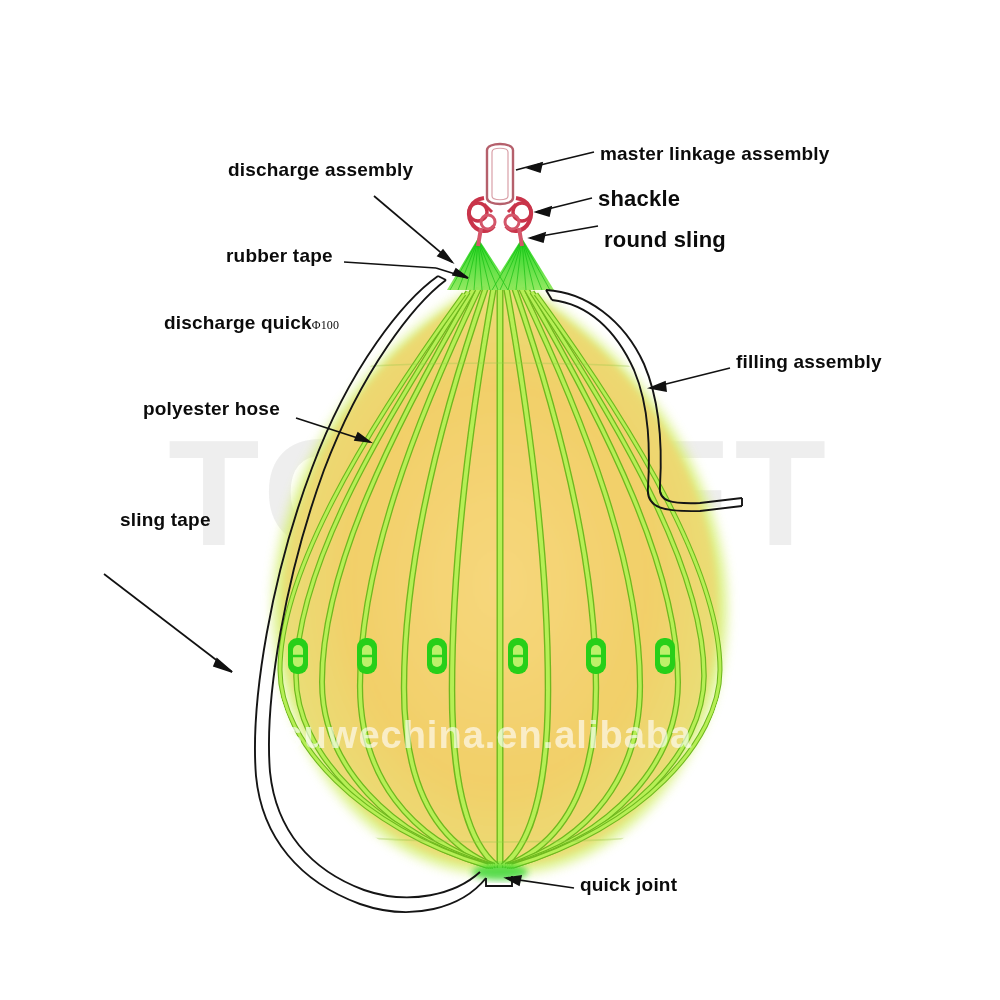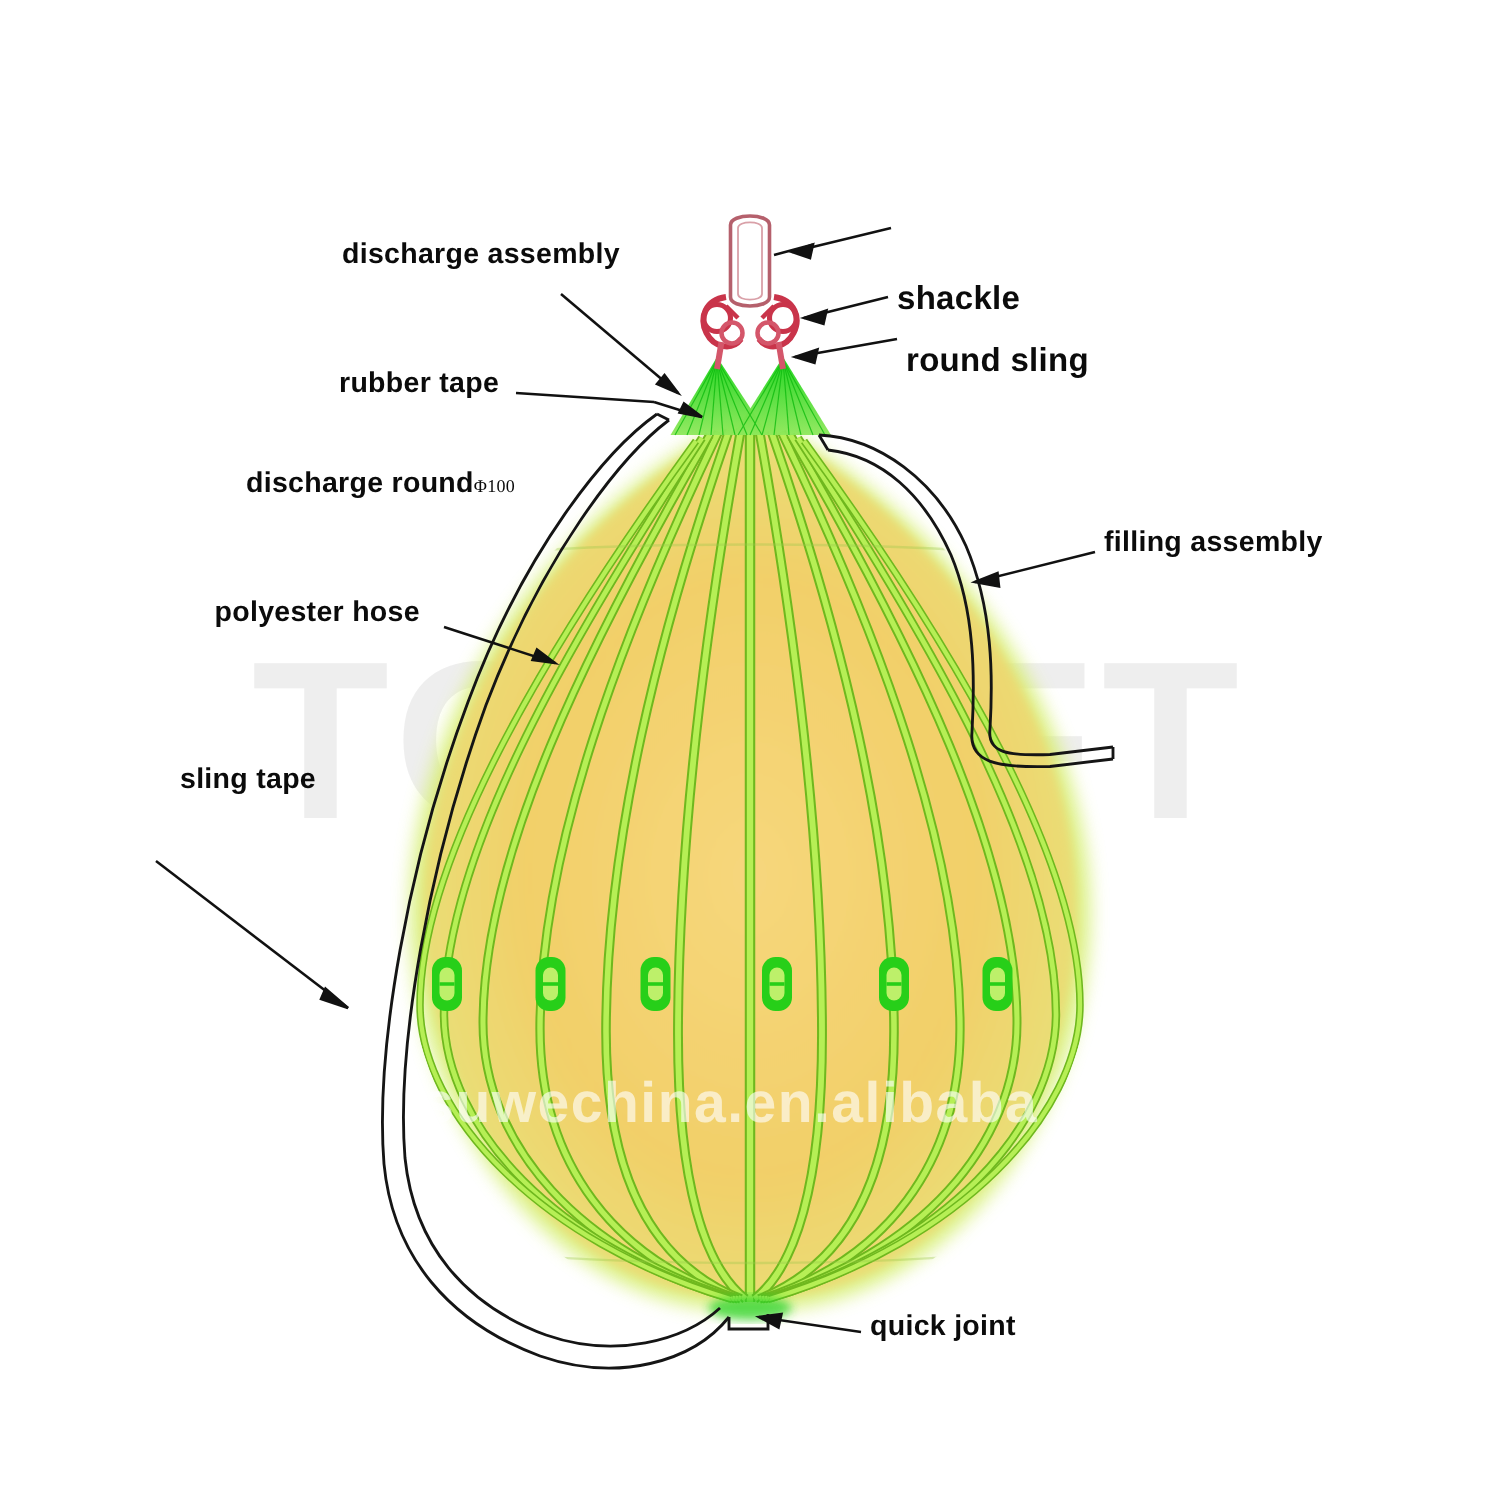--- a/index.html
+++ b/index.html
@@ -292,31 +292,32 @@
       </g>
 
       <g>
         <line x1="574" y1="888" x2="506" y2="878"></line>
         <polygon points="506,878 521,876 519,885"></polygon>
       </g>
     </g>
   </svg>
 
 
+  <div class="lbl" id="lbl-master">master linkage assembly</div>
 
   <div class="lbl" id="lbl-discharge-assembly">discharge assembly</div>
 
   <div class="lbl sm" id="lbl-shackle">shackle</div>
 
   <div class="lbl sm" id="lbl-round-sling">round sling</div>
 
   <div class="lbl" id="lbl-rubber-tape">rubber tape</div>
 
   <div class="lbl" id="lbl-discharge-hose">
-    <span>discharge round</span><span class="phi">Φ100</span>
+    <span>discharge quick</span><span class="phi">Φ100</span>
   </div>
 
   <div class="lbl" id="lbl-filling">filling assembly</div>
 
   <div class="lbl" id="lbl-polyester">polyester hose</div>
 
   <div class="lbl" id="lbl-handle">sling tape</div>
 
   <div class="lbl" id="lbl-quick-joint">quick joint</div>
 

